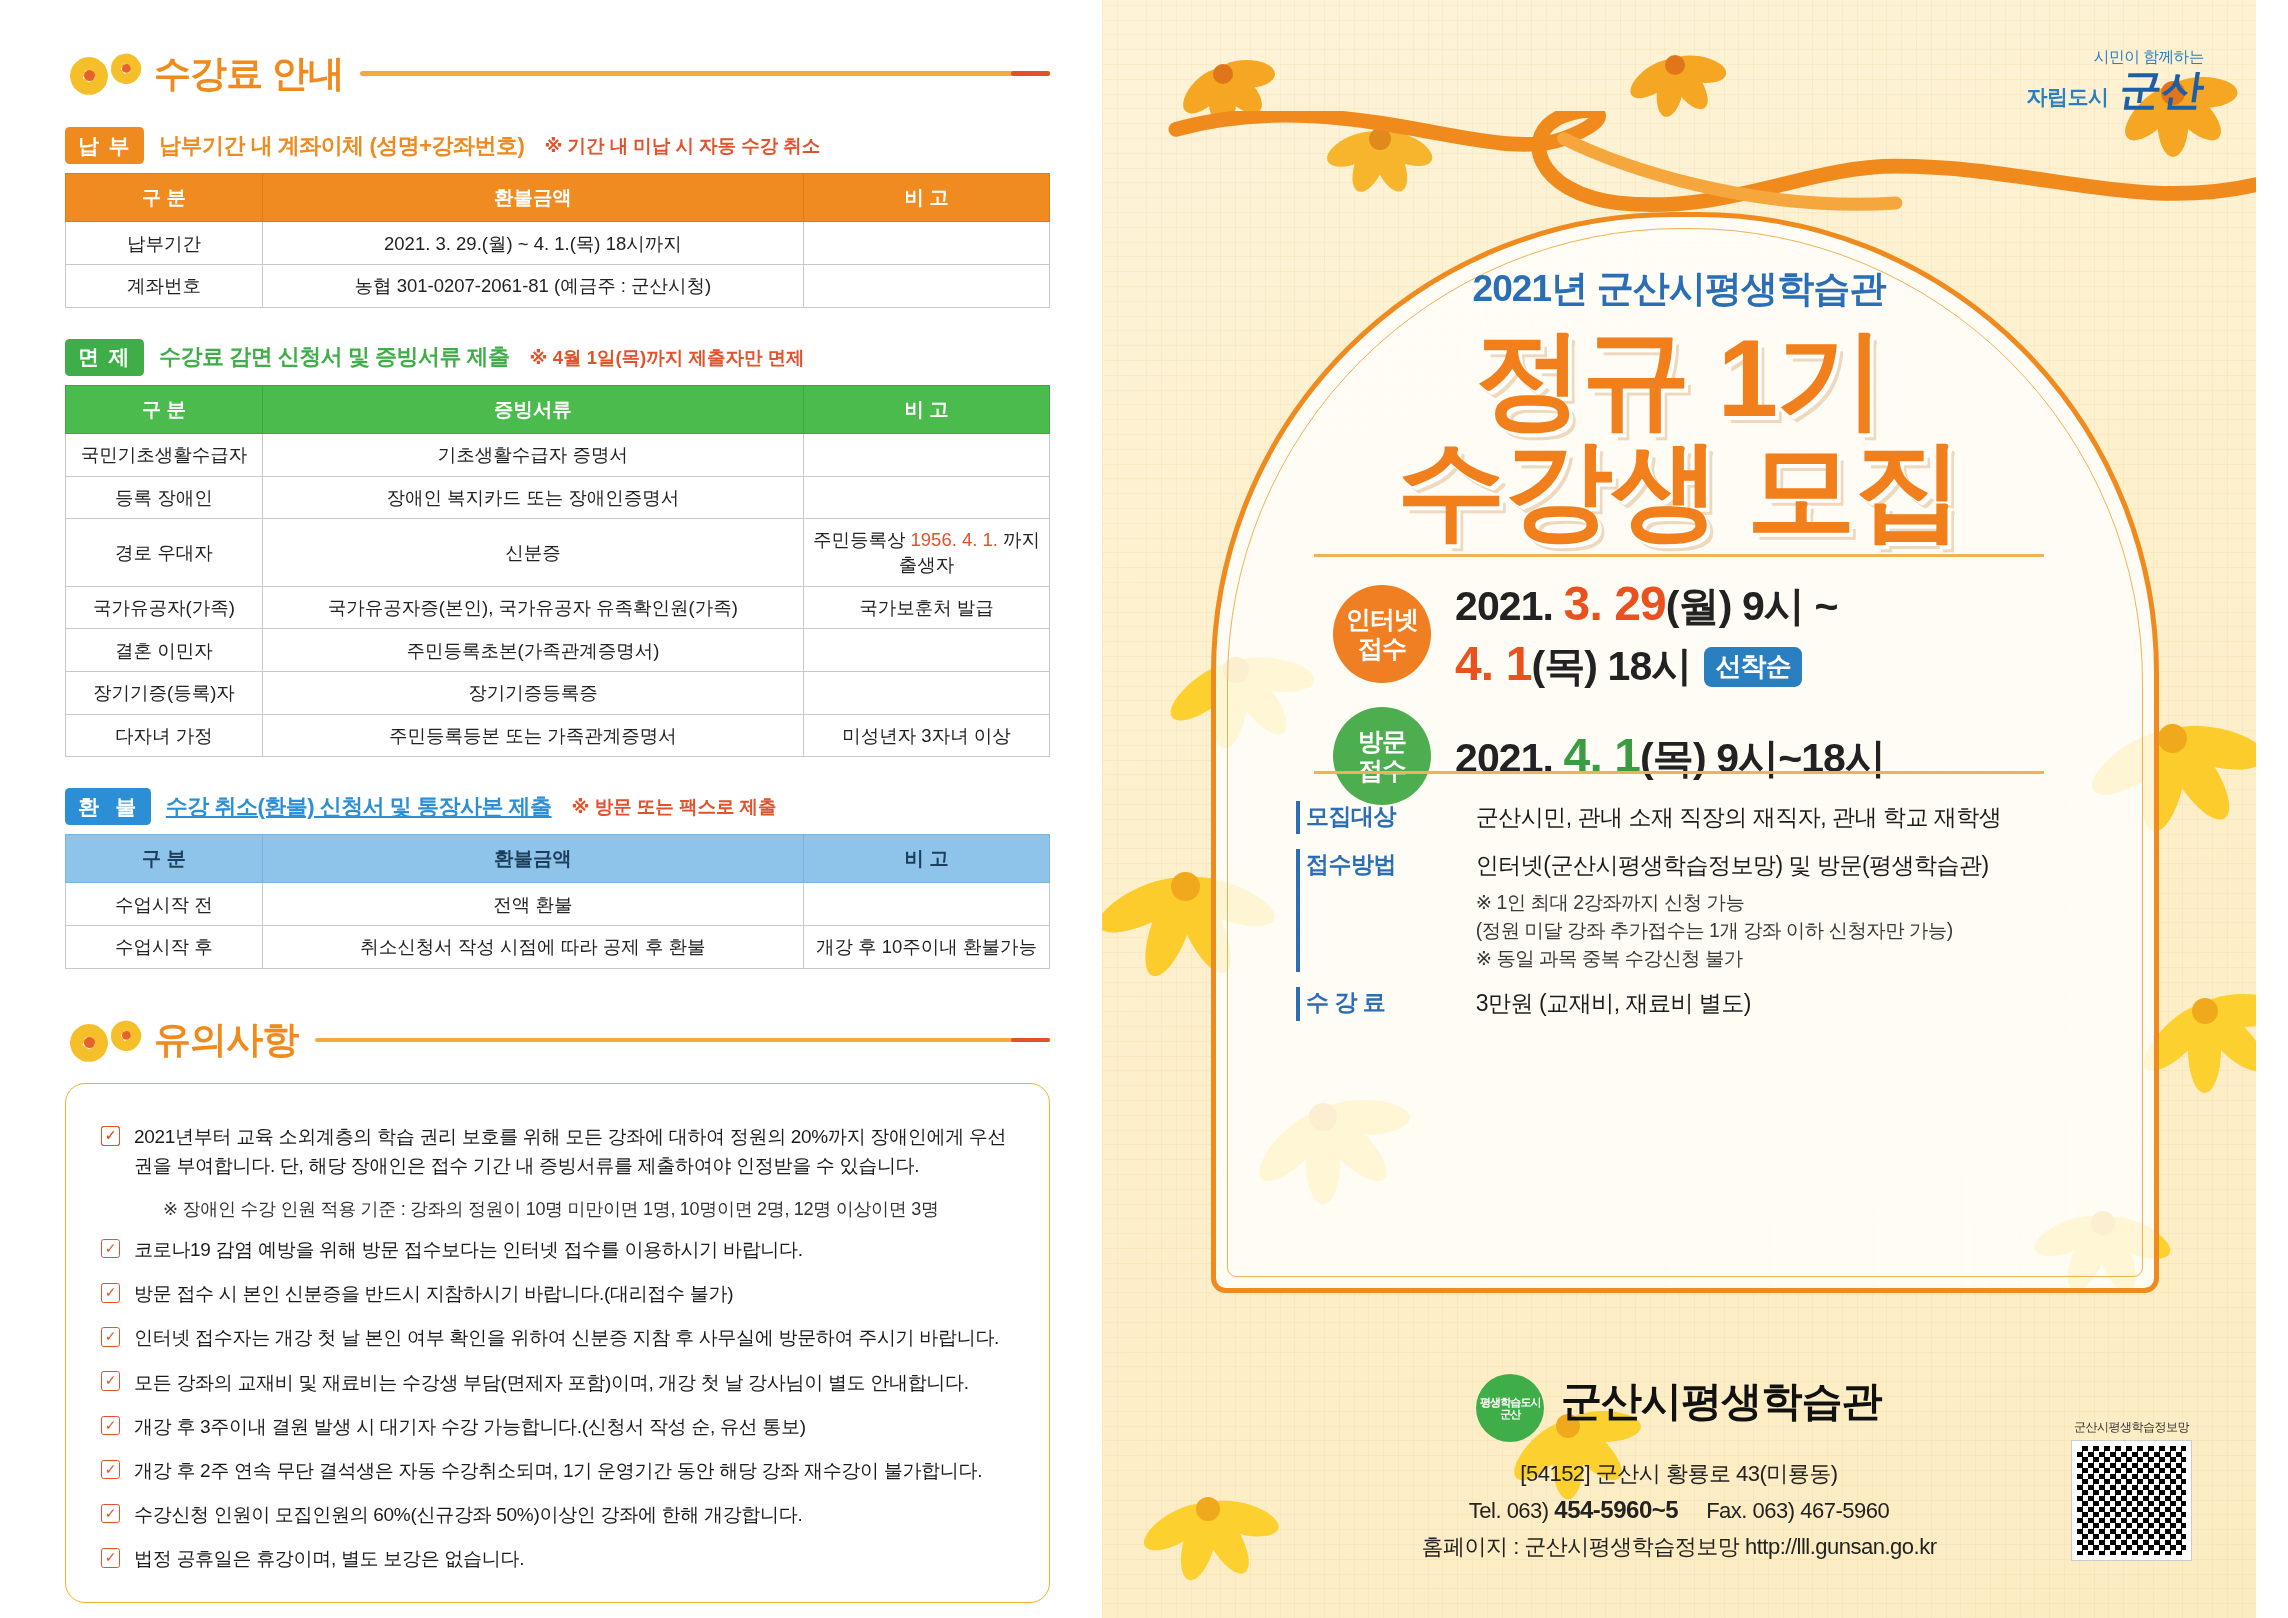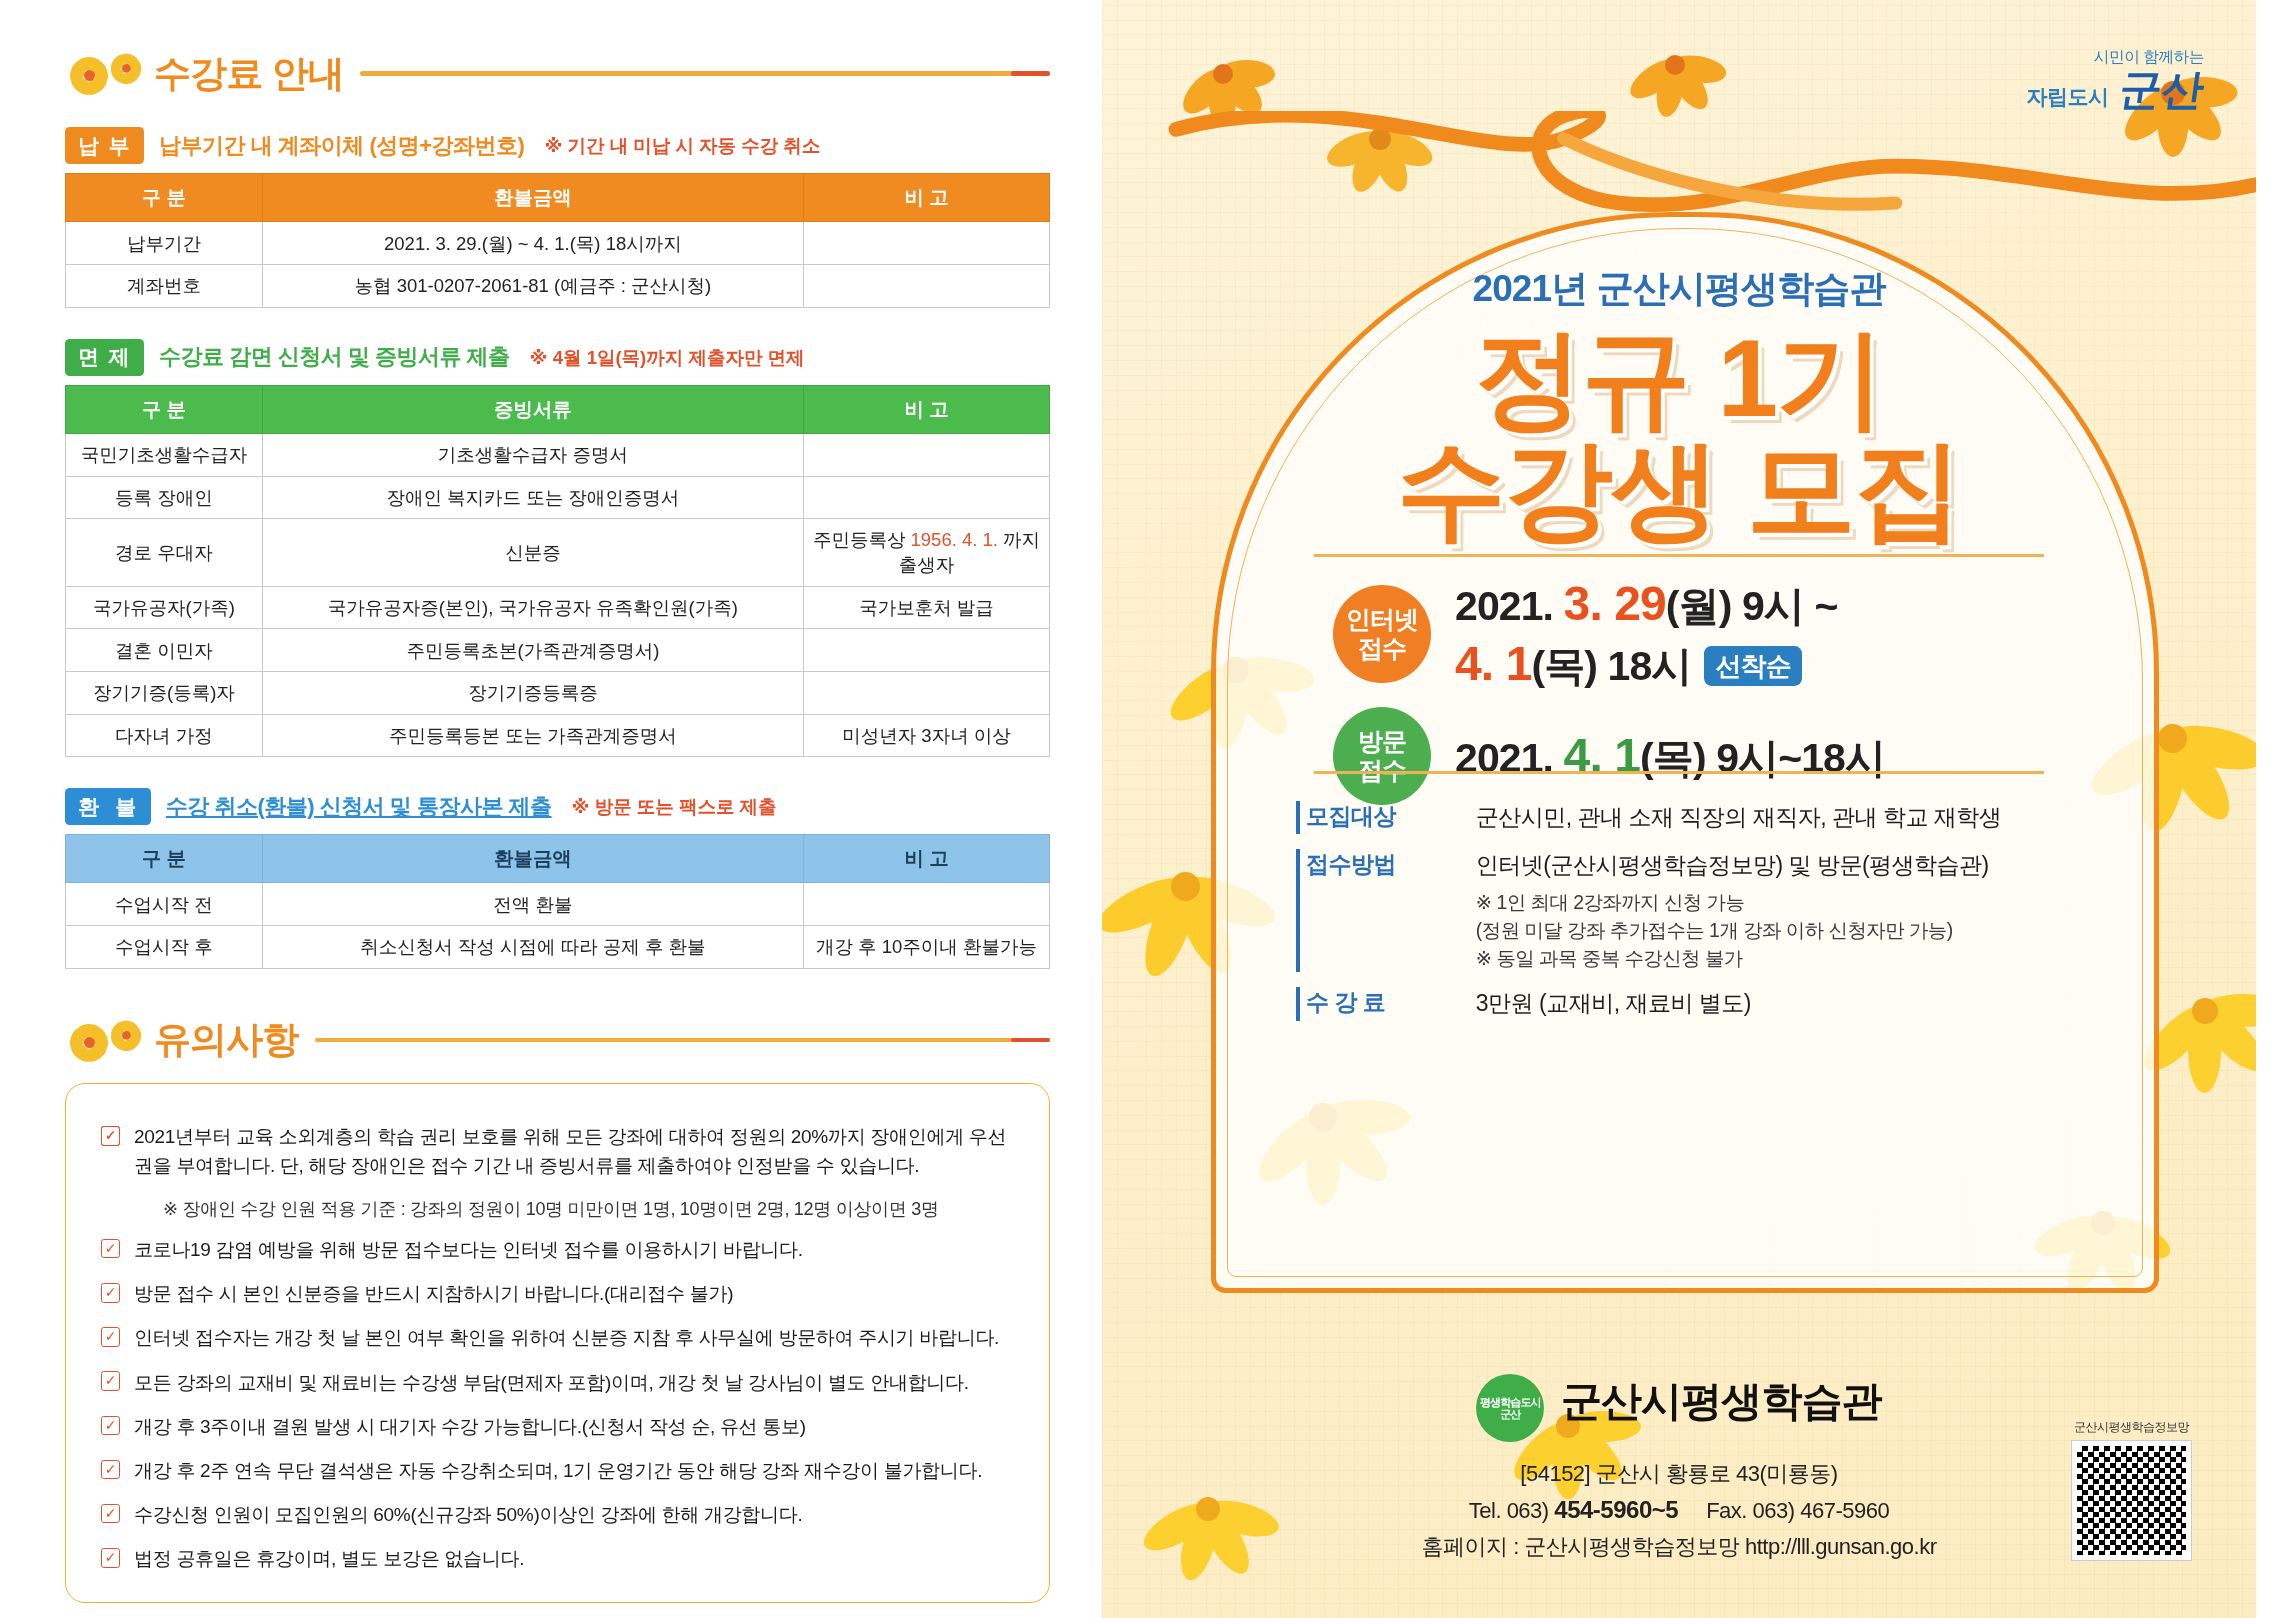--- a/index.html
+++ b/index.html
@@ -150,21 +150,21 @@
     letter-spacing:-0.9px;margin-right:24px;
   }
   .pill.net{background:#ef7f22;}
   .pill.visit{background:#4cae4f;}
   .dates{font-size:0;}
   .dline{font-size:41px;font-weight:bold;color:#222;letter-spacing:-0.9px;line-height:1.25;white-space:nowrap;}
   .dline .big{font-size:48px;color:#e9521f;}
   .dline .g{font-size:48px;color:#3a9b42;}
   .badge{
     display:inline-block;background:#2a7fc1;color:#fff;font-size:26px;font-weight:bold;
-    border-radius:7.4px;padding:3.7px 11px;margin-left:13px;vertical-align:5.5px;letter-spacing:-0.9px;
+    border-radius:7.4px;padding:3.7px 11px;margin-left:13px;vertical-align:5.5px;letter-spacing:-0.9px;font-family:Liberation Serif, serif;
   }
 
   .info{position:absolute;left:194px;right:129px;top:801px;}
   .info-row{display:flex;margin-bottom:14.8px;font-size:23px;color:#1b1b1b;letter-spacing:-0.5px;}
   .info-key{
     flex:0 0 auto;width:155px;color:#2a6fb5;font-weight:bold;
     border-left:4.6px solid #2a6fb5;padding-left:6px;margin-right:14.8px;
   }
   .info-val{flex:1;line-height:1.45;}
   .info-val small{display:block;font-size:19.4px;color:#3a3a3a;margin-top:5.5px;letter-spacing:-0.5px;}

